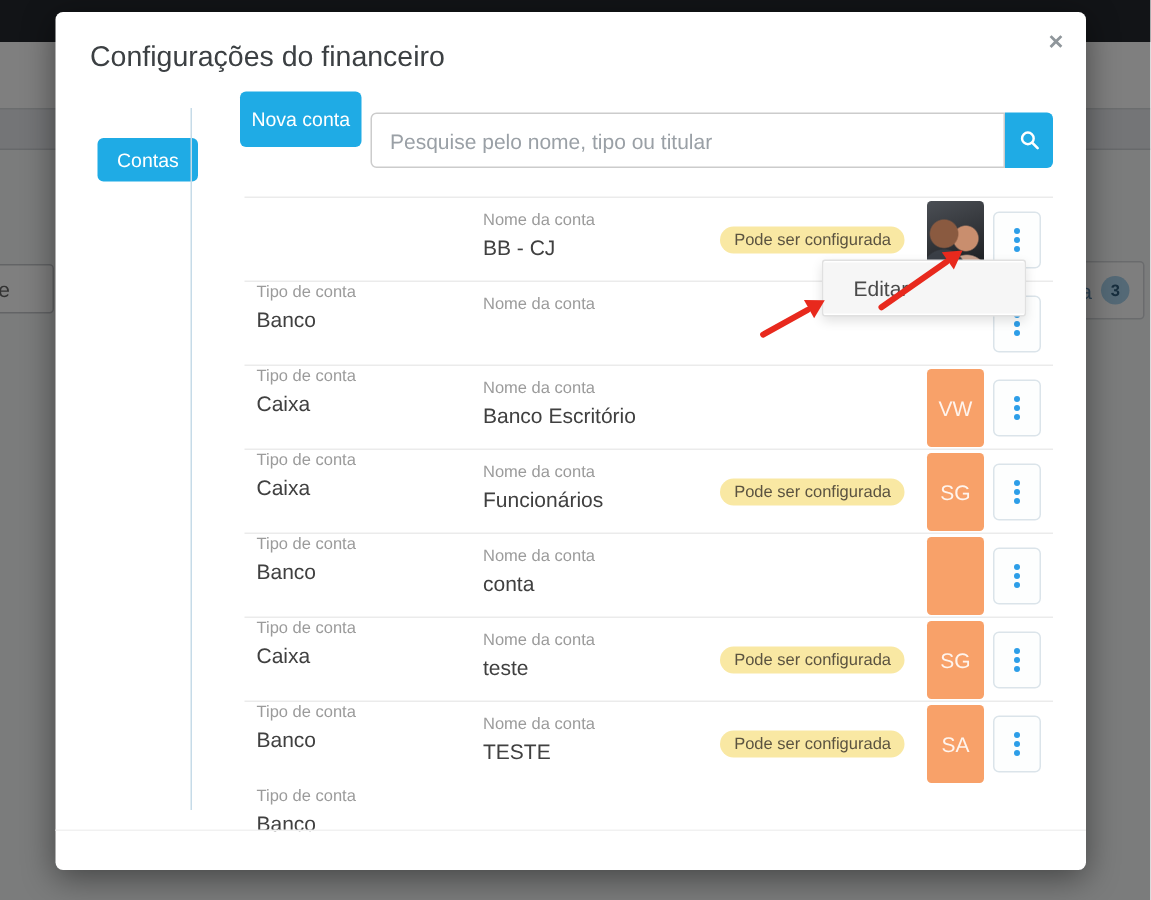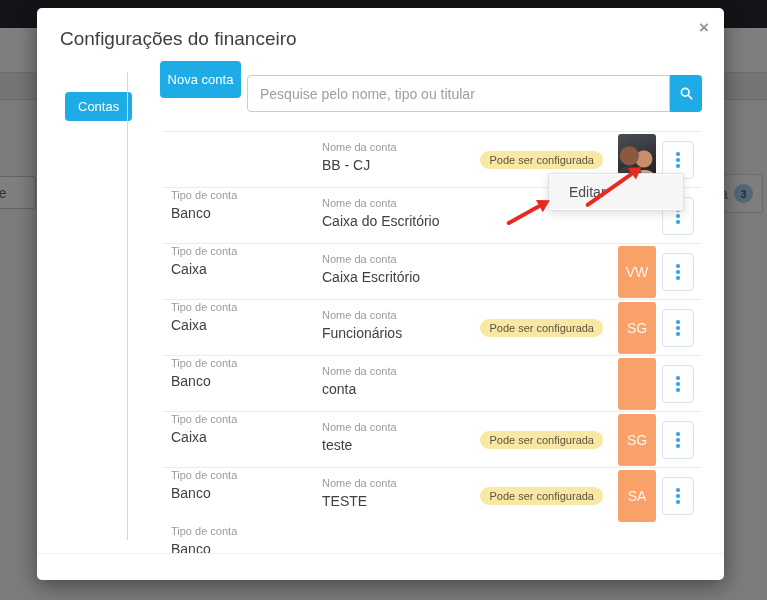--- a/index.html
+++ b/index.html
@@ -196,40 +196,39 @@
     </div>
   </div>
 
   <div class="row">
     <div class="cell cell-type">
       <div class="cell-label">Tipo de conta</div>
       <div class="cell-value">Caixa</div>
     </div>
     <div class="cell cell-name">
       <div class="cell-label">Nome da conta</div>
-      <div class="cell-value">Caixa do Escritório</div>
     </div>
     <div class="row-right">
 
       <button class="kebab">
         <span class="dot"></span>
         <span class="dot"></span>
         <span class="dot"></span>
       </button>
     </div>
   </div>
 
   <div class="row">
     <div class="cell cell-type">
       <div class="cell-label">Tipo de conta</div>
       <div class="cell-value">Caixa</div>
     </div>
     <div class="cell cell-name">
       <div class="cell-label">Nome da conta</div>
-      <div class="cell-value">Caixa Escritório</div>
+      <div class="cell-value">Banco Escritório</div>
     </div>
     <div class="row-right">
 
       <div class="avatar">VW</div>
       <button class="kebab">
         <span class="dot"></span>
         <span class="dot"></span>
         <span class="dot"></span>
       </button>
     </div>

